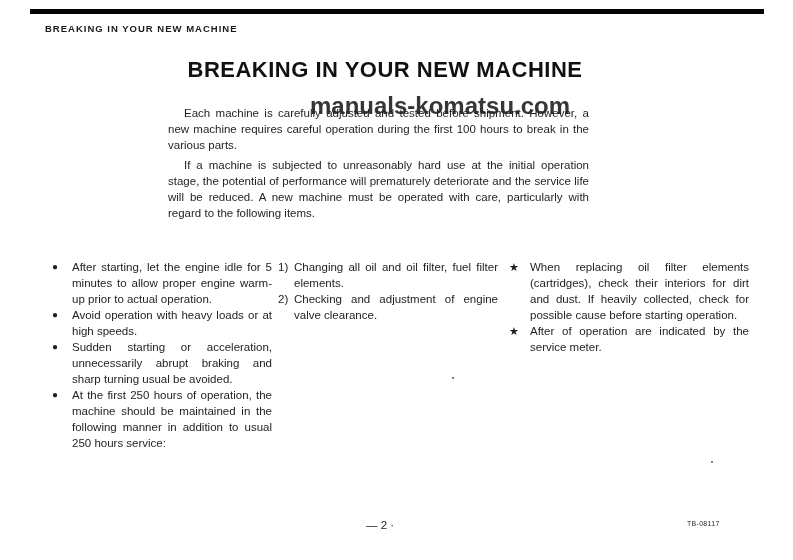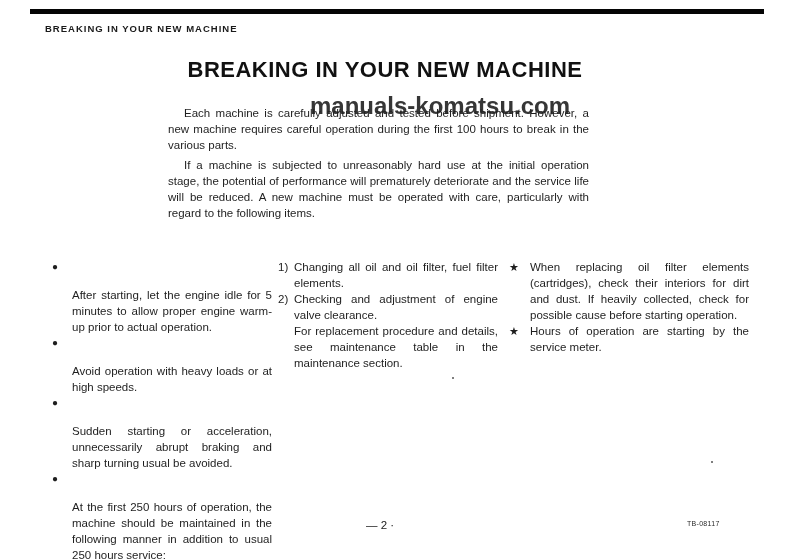--- a/index.html
+++ b/index.html
@@ -45,21 +45,21 @@
     font-size:11.5px;line-height:16px;
   }
   .col-left{left:52px;width:220px;}
   .col-middle{left:278px;width:220px;}
   .col-right{left:509px;width:240px;}
   .list-item{display:flex;align-items:flex-start;}
   .marker{flex:0 0 auto;display:inline-block;}
   .col-left .marker{width:20px;font-size:10px;line-height:16px;}
   .col-middle .marker{width:16px;}
   .col-right .marker{width:21px;font-size:11px;}
-  .col-left .txt{width:200px;text-align:justify;margin-top:28px;}
+  .col-left .txt{width:200px;text-align:justify;}
   .col-middle .txt{width:204px;text-align:justify;}
   .col-right .txt{width:219px;text-align:justify;}
   .page-number{
     position:absolute;left:0;top:519px;width:760px;
     text-align:center;font-size:11.5px;color:#1a1a1a;
   }
   .doc-code{
     position:absolute;left:687px;top:520px;
     font-size:7px;letter-spacing:0.3px;color:#2a2a2a;white-space:nowrap;
   }
@@ -109,34 +109,30 @@
 
   <div class="col col-middle">
     <div class="list-item">
       <span class="marker">1)</span>
       <span class="txt">Changing all oil and oil filter, fuel filter elements.</span>
     </div>
     <div class="list-item">
       <span class="marker">2)</span>
       <span class="txt">Checking and adjustment of engine valve clearance.</span>
     </div>
-    <div class="list-item">
-      <span class="marker"></span>
-      <span class="txt">For replacement procedure and details, see maintenance table in the maintenance section.</span>
-    </div>
   </div>
 
   <div class="col col-right">
     <div class="list-item">
       <span class="marker">★</span>
       <span class="txt">When replacing oil filter elements (cartridges), check their interiors for dirt and dust. If heavily collected, check for possible cause before starting operation.</span>
     </div>
     <div class="list-item">
       <span class="marker">★</span>
-      <span class="txt">Hours of operation are starting by the service meter.</span>
+      <span class="txt">After of operation are indicated by the service meter.</span>
     </div>
   </div>
 
   <div class="page-number">— 2 ·</div>
 
   <div class="doc-code">TB-08117</div>
 
   <div class="speck speck-1"></div>
   <div class="speck speck-2"></div>
 

